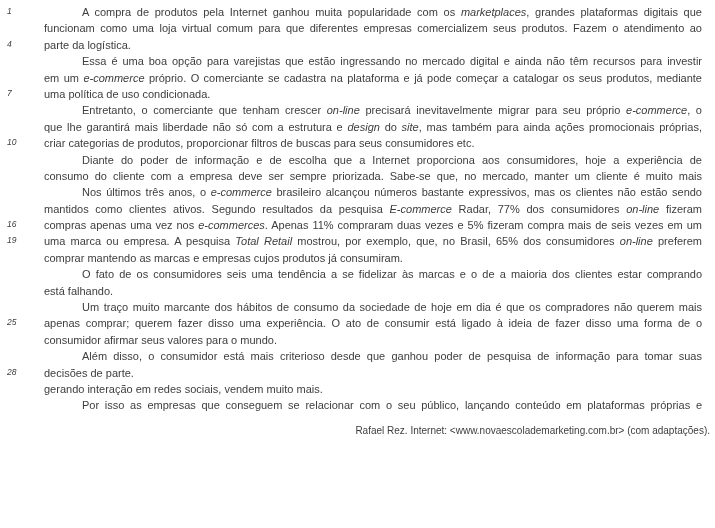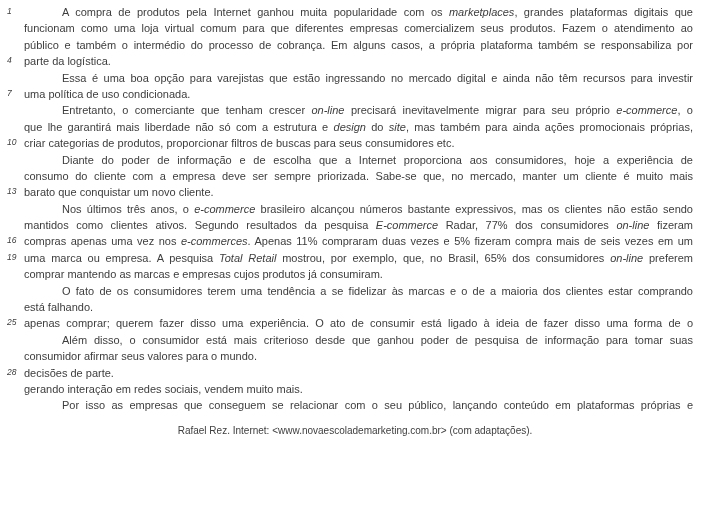--- a/index.html
+++ b/index.html
@@ -36,65 +36,66 @@
     padding-left: 7px;
     font-style: italic;
     font-size: 8.5px;
     line-height: 15px;
     color: #3d3d3d;
   }
   .txt {
     flex: 1 1 auto;
     display: block;
     box-sizing: border-box;
-    padding-right: 22px;
+    padding-right: 13px;
     white-space: nowrap;
     text-align: justify;
     text-align-last: left;
+    margin-left: 20px;
   }
   .line.just .txt {
     white-space: normal;
     text-align-last: justify;
   }
   .line.ind .txt {
     text-indent: 38px;
   }
   .attribution {
     margin-top: 10px;
     padding-right: 5px;
-    text-align: center;
+    text-align: right;
     font-size: 10px;
     line-height: 13px;
     color: #3d3d3d;
   }
 </style>
 </head>
 <body>
 
 <div class="page">
   <div class="lines">
       <div class="line just ind">
         <span class="num">1</span>
         <span class="txt"><span>A compra de produtos pela Internet ganhou muita popularidade com os </span><i>marketplaces</i><span>, grandes plataformas digitais que</span></span>
       </div>
       <div class="line just">
         <span class="num"></span>
         <span class="txt"><span>funcionam como uma loja virtual comum para que diferentes empresas comercializem seus produtos. Fazem o atendimento ao</span></span>
       </div>
-      <div class="line just">
-        <span class="num"></span>
-        <span class="txt"><span>público e também o intermédio do processo de cobrança. Em alguns casos, a própria plataforma também se responsabiliza por</span></span>
-      </div>
       <div class="line">
         <span class="num">4</span>
         <span class="txt"><span>parte da logística.</span></span>
       </div>
       <div class="line just ind">
         <span class="num"></span>
         <span class="txt"><span>Essa é uma boa opção para varejistas que estão ingressando no mercado digital e ainda não têm recursos para investir</span></span>
+      </div>
+      <div class="line just">
+        <span class="num"></span>
+        <span class="txt"><span>em um </span><i>e-commerce</i><span> próprio. O comerciante se cadastra na plataforma e já pode começar a catalogar os seus produtos, mediante</span></span>
       </div>
       <div class="line">
         <span class="num">7</span>
         <span class="txt"><span>uma política de uso condicionada.</span></span>
       </div>
       <div class="line just ind">
         <span class="num"></span>
         <span class="txt"><span>Entretanto, o comerciante que tenham crescer </span><i>on-line</i><span> precisará inevitavelmente migrar para seu próprio </span><i>e-commerce</i><span>, o</span></span>
       </div>
       <div class="line just">
@@ -106,24 +107,20 @@
         <span class="txt"><span>criar categorias de produtos, proporcionar filtros de buscas para seus consumidores etc.</span></span>
       </div>
       <div class="line just ind">
         <span class="num"></span>
         <span class="txt"><span>Diante do poder de informação e de escolha que a Internet proporciona aos consumidores, hoje a experiência de</span></span>
       </div>
       <div class="line just">
         <span class="num"></span>
         <span class="txt"><span>consumo do cliente com a empresa deve ser sempre priorizada. Sabe-se que, no mercado, manter um cliente é muito mais</span></span>
       </div>
-      <div class="line">
-        <span class="num">13</span>
-        <span class="txt"><span>barato que conquistar um novo cliente.</span></span>
-      </div>
       <div class="line just ind">
         <span class="num"></span>
         <span class="txt"><span>Nos últimos três anos, o </span><i>e-commerce</i><span> brasileiro alcançou números bastante expressivos, mas os clientes não estão sendo</span></span>
       </div>
       <div class="line just">
         <span class="num"></span>
         <span class="txt"><span>mantidos como clientes ativos. Segundo resultados da pesquisa </span><i>E-commerce</i><span> Radar, 77% dos consumidores </span><i>on-line</i><span> fizeram</span></span>
       </div>
       <div class="line just">
         <span class="num">16</span>
@@ -132,37 +129,41 @@
       <div class="line just">
         <span class="num">19</span>
         <span class="txt"><span>uma marca ou empresa. A pesquisa </span><i>Total Retail</i><span> mostrou, por exemplo, que, no Brasil, 65% dos consumidores </span><i>on-line</i><span> preferem</span></span>
       </div>
       <div class="line">
         <span class="num"></span>
         <span class="txt"><span>comprar mantendo as marcas e empresas cujos produtos já consumiram.</span></span>
       </div>
       <div class="line just ind">
         <span class="num"></span>
-        <span class="txt"><span>O fato de os consumidores terem uma tendência a se fidelizar às marcas e o de a maioria dos clientes estar comprando</span></span>
+        <span class="txt"><span>O fato de os consumidores seis uma tendência a se fidelizar às marcas e o de a maioria dos clientes estar comprando</span></span>
       </div>
       <div class="line">
         <span class="num"></span>
         <span class="txt"><span>está falhando.</span></span>
       </div>
+      <div class="line just ind">
+        <span class="num"></span>
+        <span class="txt"><span>Um traço muito marcante dos hábitos de consumo da sociedade de hoje em dia é que os compradores não querem mais</span></span>
+      </div>
       <div class="line just">
         <span class="num">25</span>
         <span class="txt"><span>apenas comprar; querem fazer disso uma experiência. O ato de consumir está ligado à ideia de fazer disso uma forma de o</span></span>
       </div>
+      <div class="line">
+        <span class="num"></span>
+        <span class="txt"><span>consumidor afirmar seus valores para o mundo.</span></span>
+      </div>
       <div class="line just ind">
         <span class="num"></span>
         <span class="txt"><span>Além disso, o consumidor está mais criterioso desde que ganhou poder de pesquisa de informação para tomar suas</span></span>
-      </div>
-      <div class="line">
-        <span class="num"></span>
-        <span class="txt"><span>consumidor afirmar seus valores para o mundo.</span></span>
       </div>
       <div class="line">
         <span class="num">28</span>
         <span class="txt"><span>decisões de parte.</span></span>
       </div>
       <div class="line">
         <span class="num"></span>
         <span class="txt"><span>gerando interação em redes sociais, vendem muito mais.</span></span>
       </div>
       <div class="line just ind">

